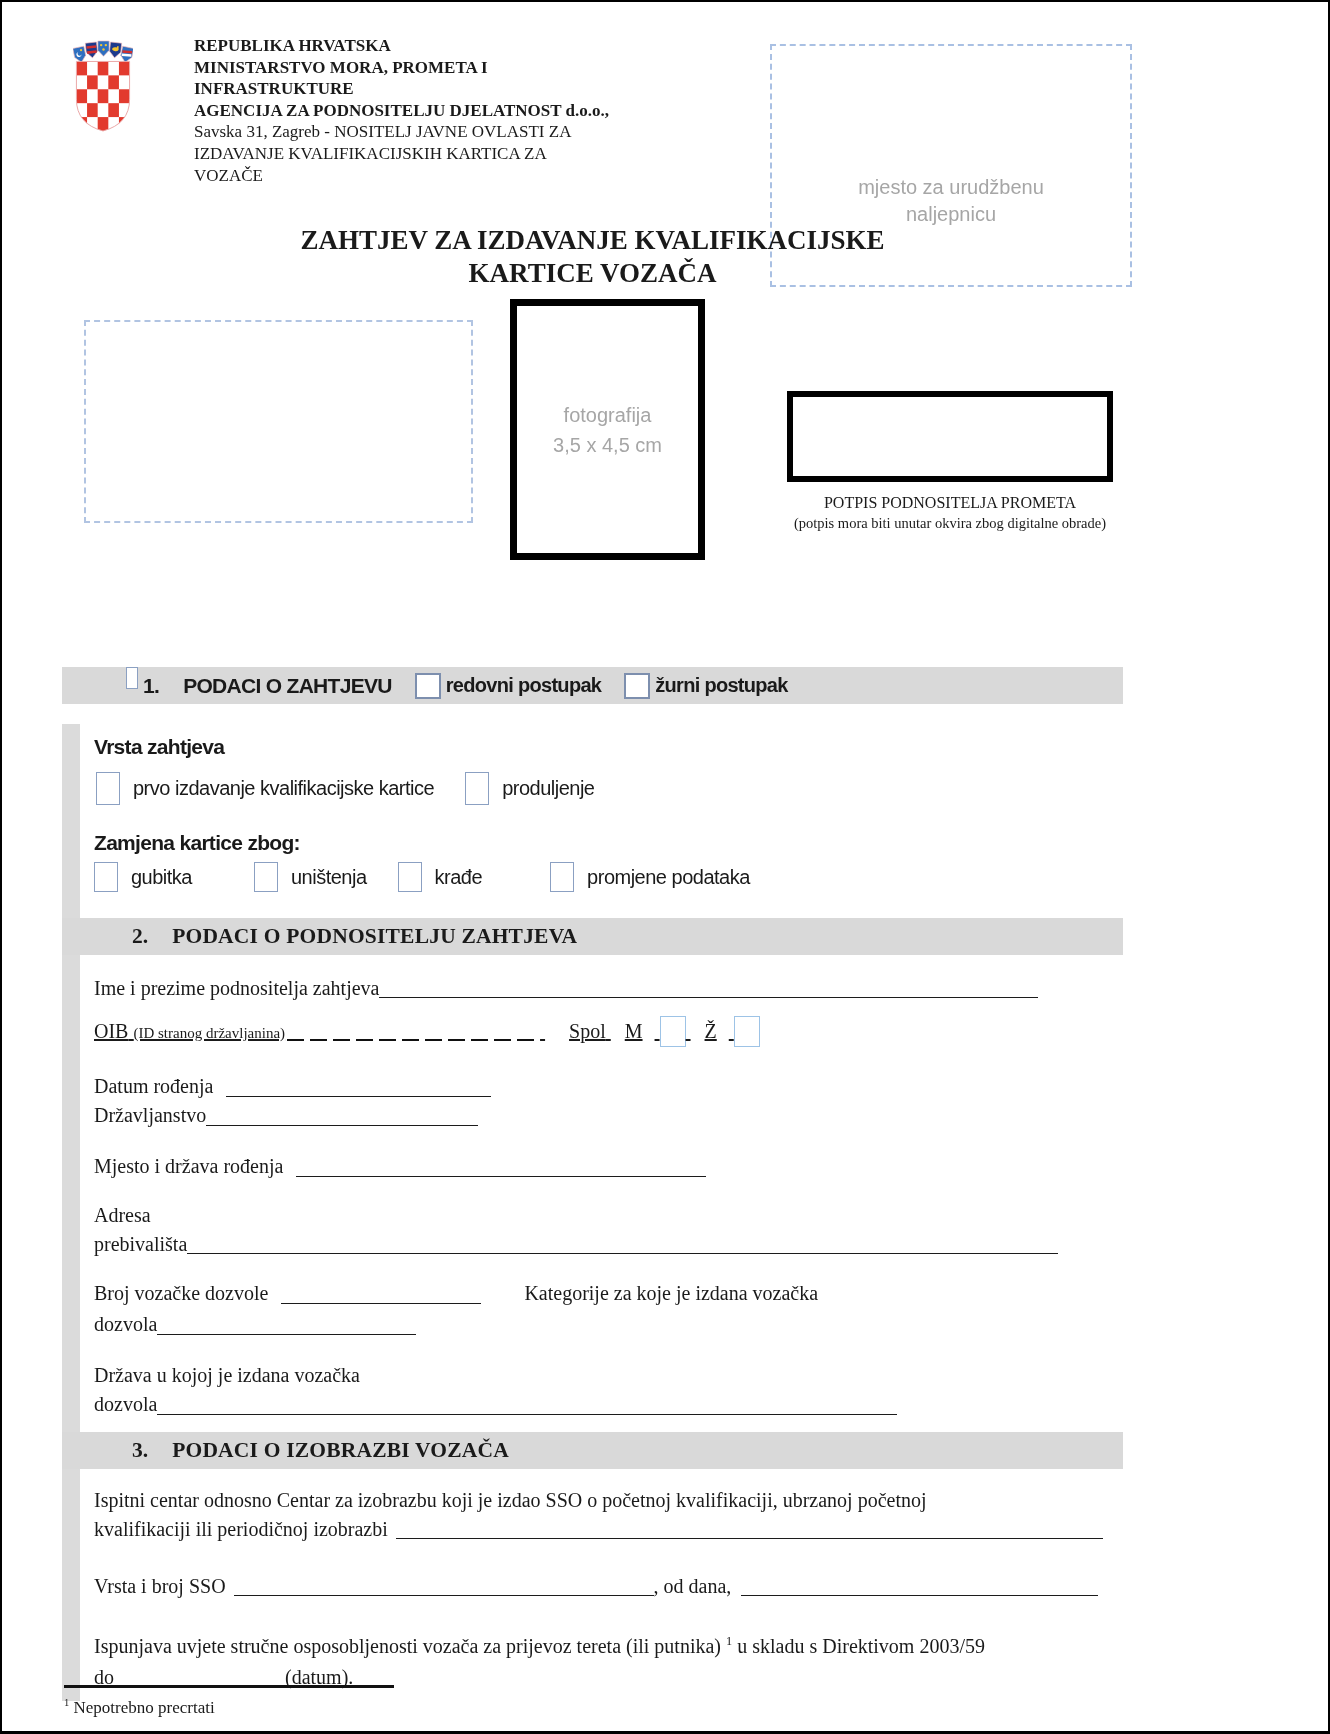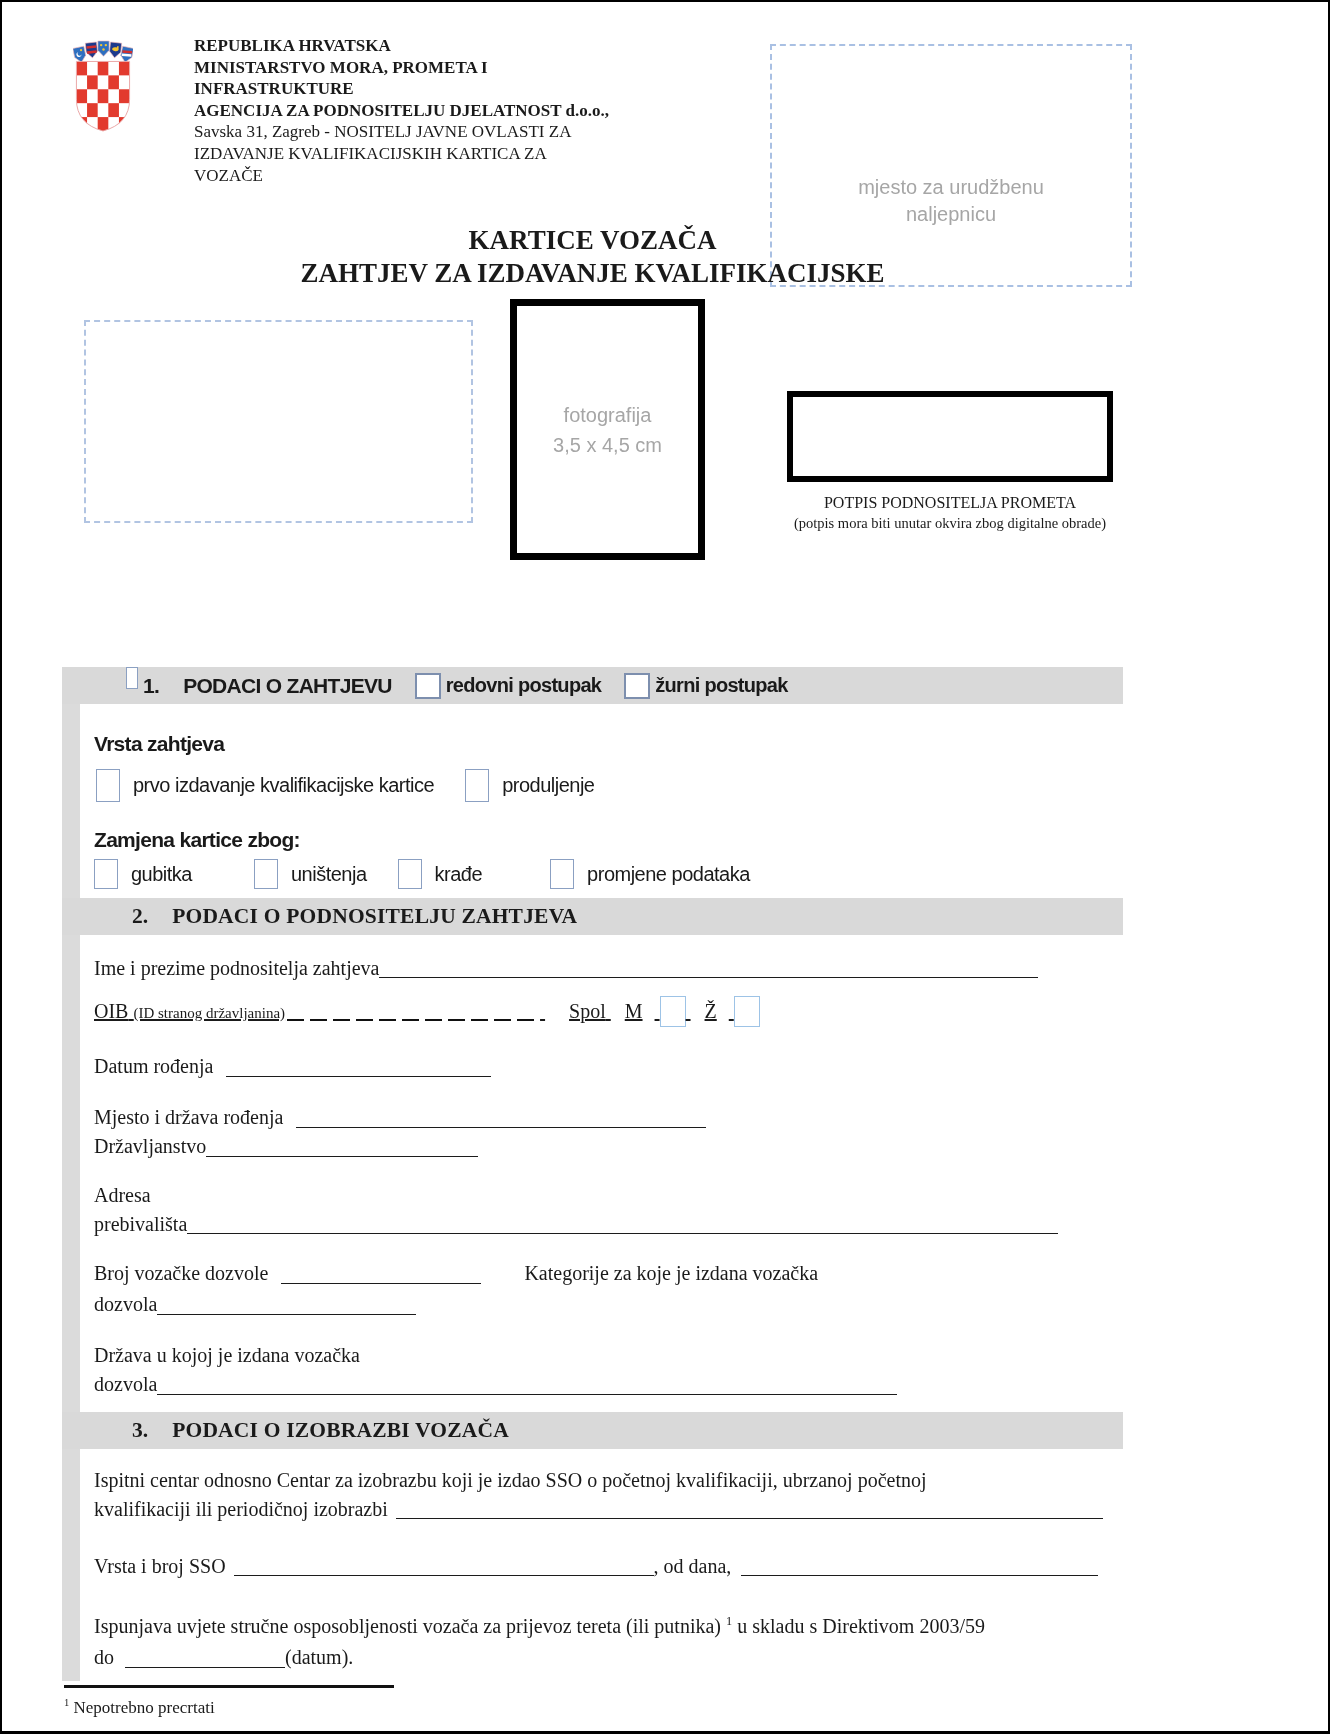--- a/index.html
+++ b/index.html
@@ -39,21 +39,21 @@
   .bar1 .num{margin-left:5px;}
   .bar1 .ttl{margin-left:24px;}
   .cb{background:#fff;flex:none;display:inline-block;}
   .cb-sq{width:26px;height:26px;border:2px solid #7d8fae;}
   .bar1 .cb-sq{margin-left:23px;}
   .bar1 .olbl{margin-left:5px;font-size:20px;}
   .bar-serif{font-weight:700;font-size:21.5px;}
   .bar-serif .num{margin-left:70px;}
   .bar-serif .ttl{margin-left:24px;letter-spacing:0.2px;}
   .sec-body{border-left:18px solid #dbdbdb;padding-left:14px;background:#fff;}
-  .body1{height:194px;padding-top:28px;}
+  .body1{height:194px;padding-top:11px;margin-top:20px;}
   .body2{height:477px;padding-top:20px;font-size:20px;}
   .body3{height:232px;padding-top:18px;font-size:20px;}
   .sublabel{font-size:21px;font-weight:700;line-height:24px;}
   .optrow{display:flex;}
   .optrow .opt{display:inline-flex;align-items:center;font-size:20px;letter-spacing:-0.5px;
                font-family:"Liberation Sans",sans-serif;}
   .optrow .opt .cbx{border:1.6px solid #8ba0c2;background:#fff;margin-right:13px;flex:none;}
   .row-vrsta{margin-top:13px;padding-left:2px;}
   .row-vrsta .cbx{width:24px;height:33px;}
   .row-vrsta .opt + .opt{margin-left:31px;}
@@ -152,22 +152,22 @@
     <div>Savska 31, Zagreb - NOSITELJ JAVNE OVLASTI ZA</div>
     <div>IZDAVANJE KVALIFIKACIJSKIH KARTICA ZA</div>
     <div>VOZAČE</div>
   </div>
 
   <div class="stamp-box">
     <div class="lbl">mjesto za urudžbenu naljepnicu</div>
   </div>
 
   <div class="title">
+    <div>ZAHTJEV ZA IZDAVANJE KVALIFIKACIJSKE</div>
     <div>KARTICE VOZAČA</div>
-    <div>ZAHTJEV ZA IZDAVANJE KVALIFIKACIJSKE</div>
   </div>
 
   <div class="left-dash"></div>
   <div class="photo-box">
     <div class="lbl">
       <div>fotografija</div>
       <div>3,5 x 4,5 cm</div>
     </div>
   </div>
   <div class="sign-box"></div>
@@ -249,26 +249,26 @@
         <span class="spol">Spol</span>
         <span class="sexl">M</span>
         <span class="cb cb-sex"></span>
         <span class="sexl">Ž</span>
         <span class="cb cb-sex"></span>
       </div>
       <div class="row mt26">
         <span>Datum rođenja</span>
         <span class="ul" style="width:265px;margin-left:8px;"></span>
       </div>
+      <div class="row mt2">
+        <span>Državljanstvo</span><span class="ul" style="width:272px;"></span>
+      </div>
       <div class="row mt24">
         <span>Mjesto i država rođenja</span>
         <span class="ul" style="width:410px;margin-left:8px;"></span>
-      </div>
-      <div class="row mt2">
-        <span>Državljanstvo</span><span class="ul" style="width:272px;"></span>
       </div>
       <div class="row mt22">
         <span>Adresa</span>
       </div>
       <div class="frow mt2">
         <span>prebivališta</span>
         <span class="ul fill" style="margin-right:65px;"></span>
       </div>
       <div class="row mt22">
         <span>Broj vozačke dozvole</span>

